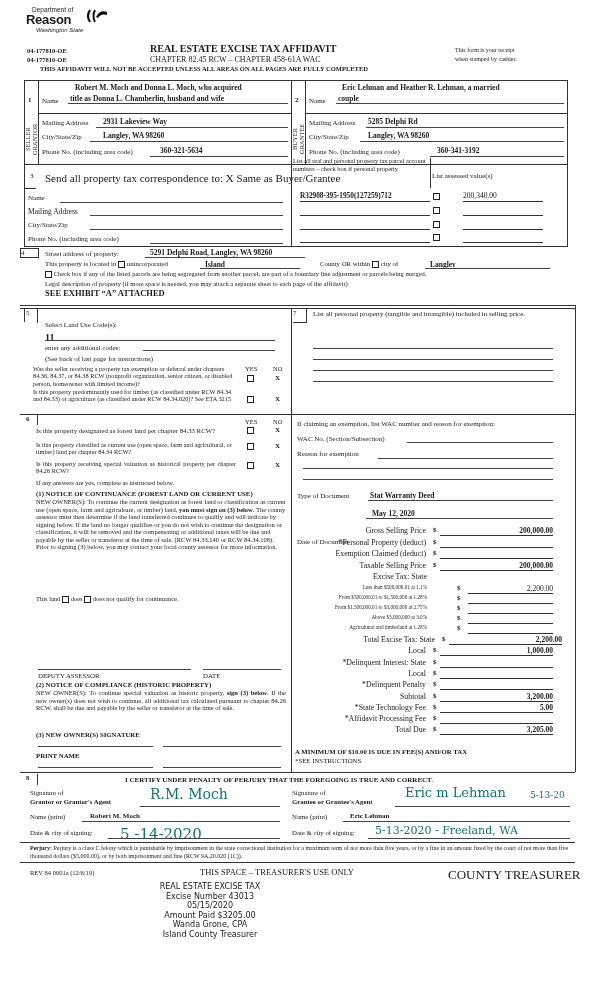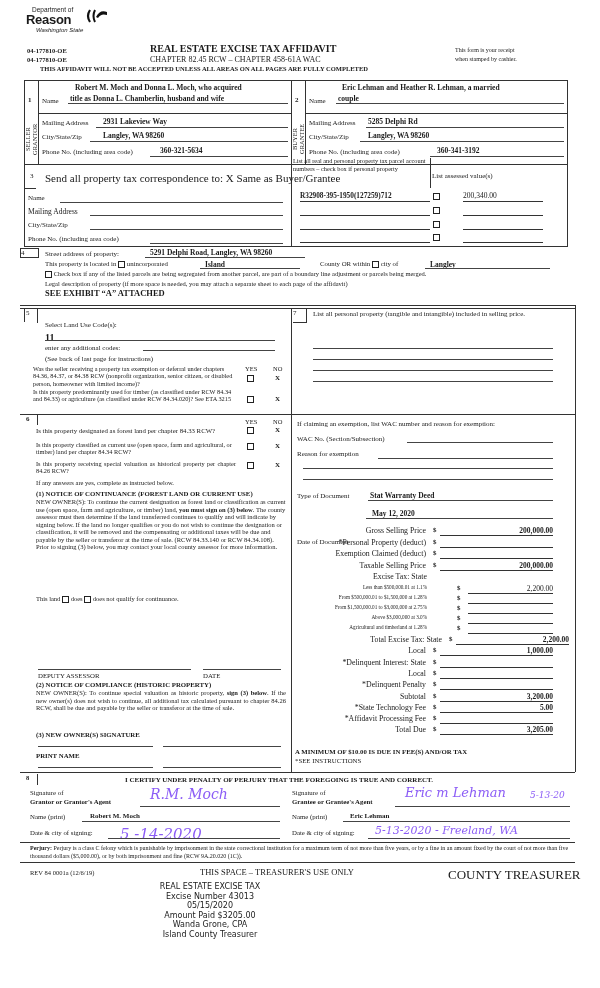--- a/index.html
+++ b/index.html
@@ -1,21 +1,21 @@
 <!DOCTYPE html>
 <html><head>
 <meta charset="utf-8">
 <style>
 *{box-sizing:border-box;margin:0;padding:0;}
 html,body{width:600px;height:988px;background:#fff;overflow:hidden;}
 body{font-family:"Liberation Serif","DejaVu Serif",serif;color:#1a1a1a;font-size:7px;position:relative;}
 .abs{position:absolute;}
 .b{font-weight:bold;}
 .box{display:inline-block;width:7px;height:7px;border:1px solid #222;vertical-align:middle;background:#fff;}
-.hand{font-family:"DejaVu Serif",serif;font-style:italic;color:#8b5cf6;}
+.hand{font-family:"DejaVu Serif",serif;color:#0f766e;}
 .vtext{writing-mode:vertical-rl;transform:rotate(180deg);font-size:6.5px;line-height:7px;text-align:center;}
 .line{position:absolute;border-bottom:1px solid #444;height:0;}
 .vline{position:absolute;border-left:1px solid #333;width:0;}
 .hline{position:absolute;border-top:1px solid #333;height:0;}
 .r{text-align:right;}
 .c{text-align:left;}
 .stamp{font-family:"DejaVu Sans",sans-serif;font-size:8px;line-height:9.5px;text-align:center;color:#222;}
 </style>
 </head>
 <body>
@@ -274,21 +274,21 @@
     <div class="abs" style="left: 0px; top: 614px; width: 600px; height: 12px;">
       <div class="abs r" style="left: 290px; width: 137px; top: 0px; font-size: 5.2px; white-space: nowrap;">Above $3,000,000 at 3.0%</div>
       <div class="abs b" style="left: 457px; top: 0px; font-size: 7px;">$</div>
       <div class="abs r b" style="left: 468px; width: 85px; top: 0px; font-size: 7.5px; border-bottom: 1px solid rgb(51, 51, 51); height: 10px; line-height: 9px; font-weight: normal;"></div>
     </div>
     <div class="abs" style="left: 0px; top: 624px; width: 600px; height: 12px;">
       <div class="abs r" style="left: 290px; width: 137px; top: 0px; font-size: 5.2px; white-space: nowrap;">Agricultural and timberland at 1.28%</div>
       <div class="abs b" style="left: 457px; top: 0px; font-size: 7px;">$</div>
       <div class="abs r b" style="left: 468px; width: 85px; top: 0px; font-size: 7.5px; border-bottom: 1px solid rgb(51, 51, 51); height: 10px; line-height: 9px; font-weight: normal;"></div>
     </div>
-    <div class="abs" style="left: 16px; top: 635px; width: 496px; height: 12px;">
+    <div class="abs" style="left: 9px; top: 635px; width: 496px; height: 12px;">
       <div class="abs r" style="left: 300px; width: 126px; top: 0px; font-size: 7.8px; white-space: nowrap;">Total Excise Tax: State</div>
       <div class="abs b" style="left: 433px; top: 0px; font-size: 7px;">$</div>
       <div class="abs r b" style="left: 440px; width: 113px; top: 0px; font-size: 7.5px; border-bottom: 1px solid rgb(51, 51, 51); height: 10px; line-height: 9px;">2,200.00</div>
     </div>
     <div class="abs" style="left: 0px; top: 646.3px; width: 600px; height: 12px;">
       <div class="abs r" style="left: 300px; width: 126px; top: 0px; font-size: 7.8px; white-space: nowrap;">Local</div>
       <div class="abs b" style="left: 433px; top: 0px; font-size: 7px;">$</div>
       <div class="abs r b" style="left: 440px; width: 113px; top: 0px; font-size: 7.5px; border-bottom: 1px solid rgb(51, 51, 51); height: 10px; line-height: 9px;">1,000.00</div>
     </div>
     <div class="abs" style="left: 0px; top: 657.6px; width: 600px; height: 12px;">

